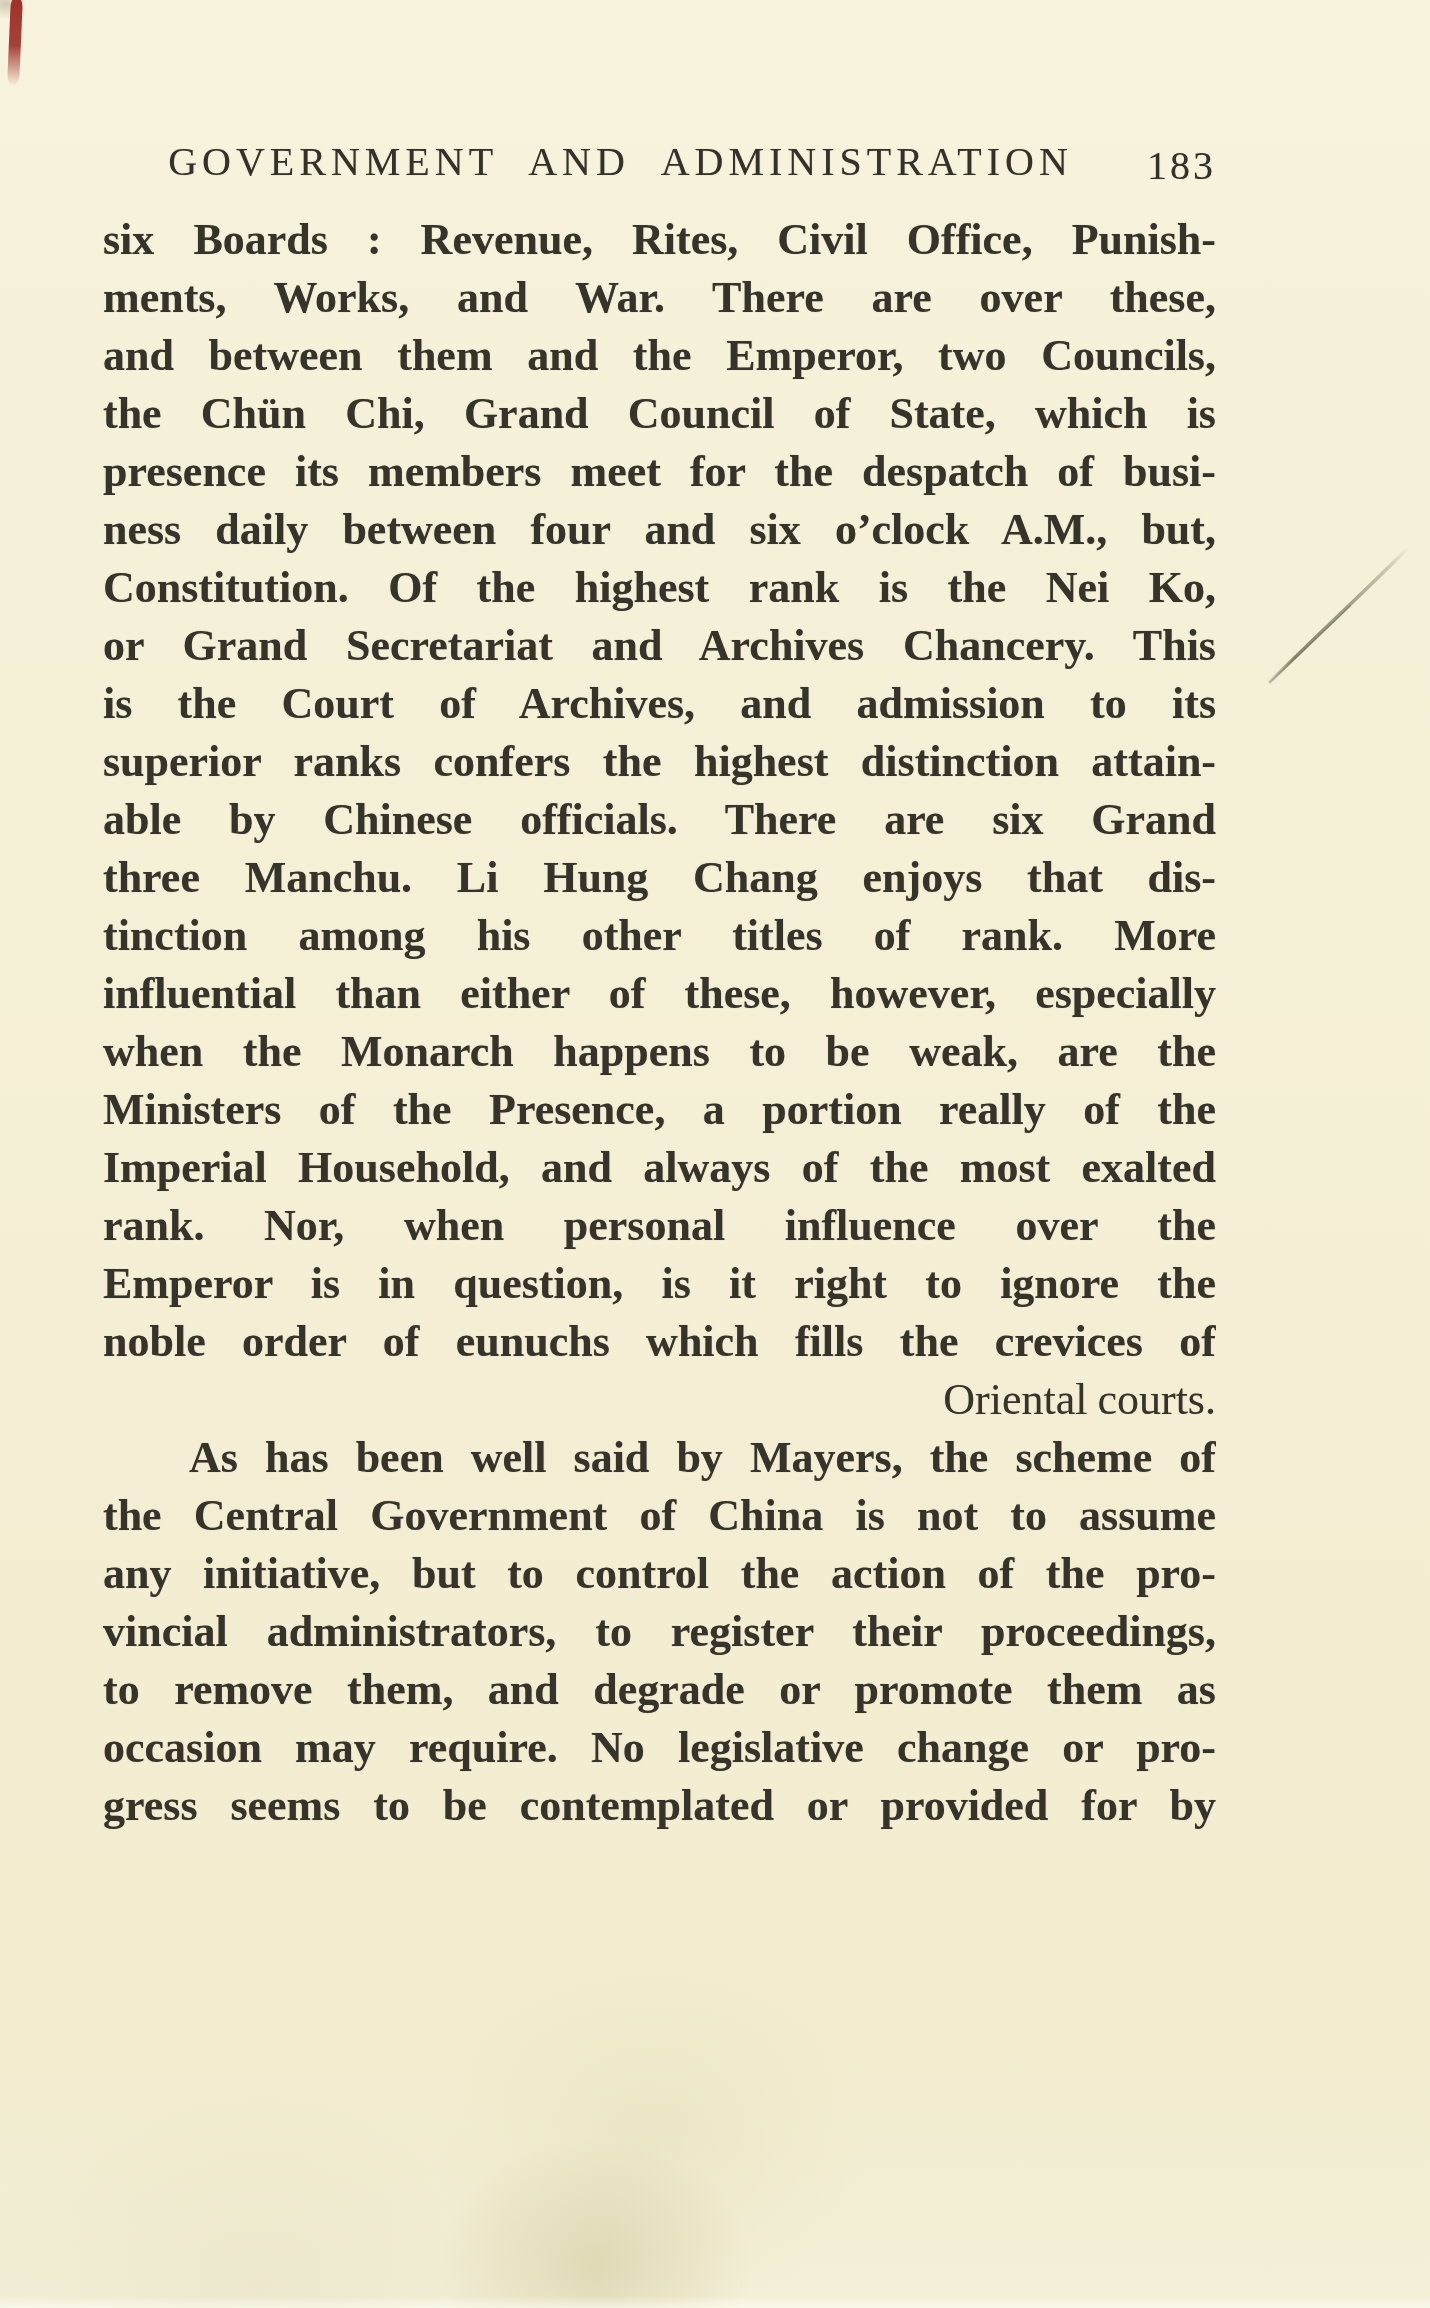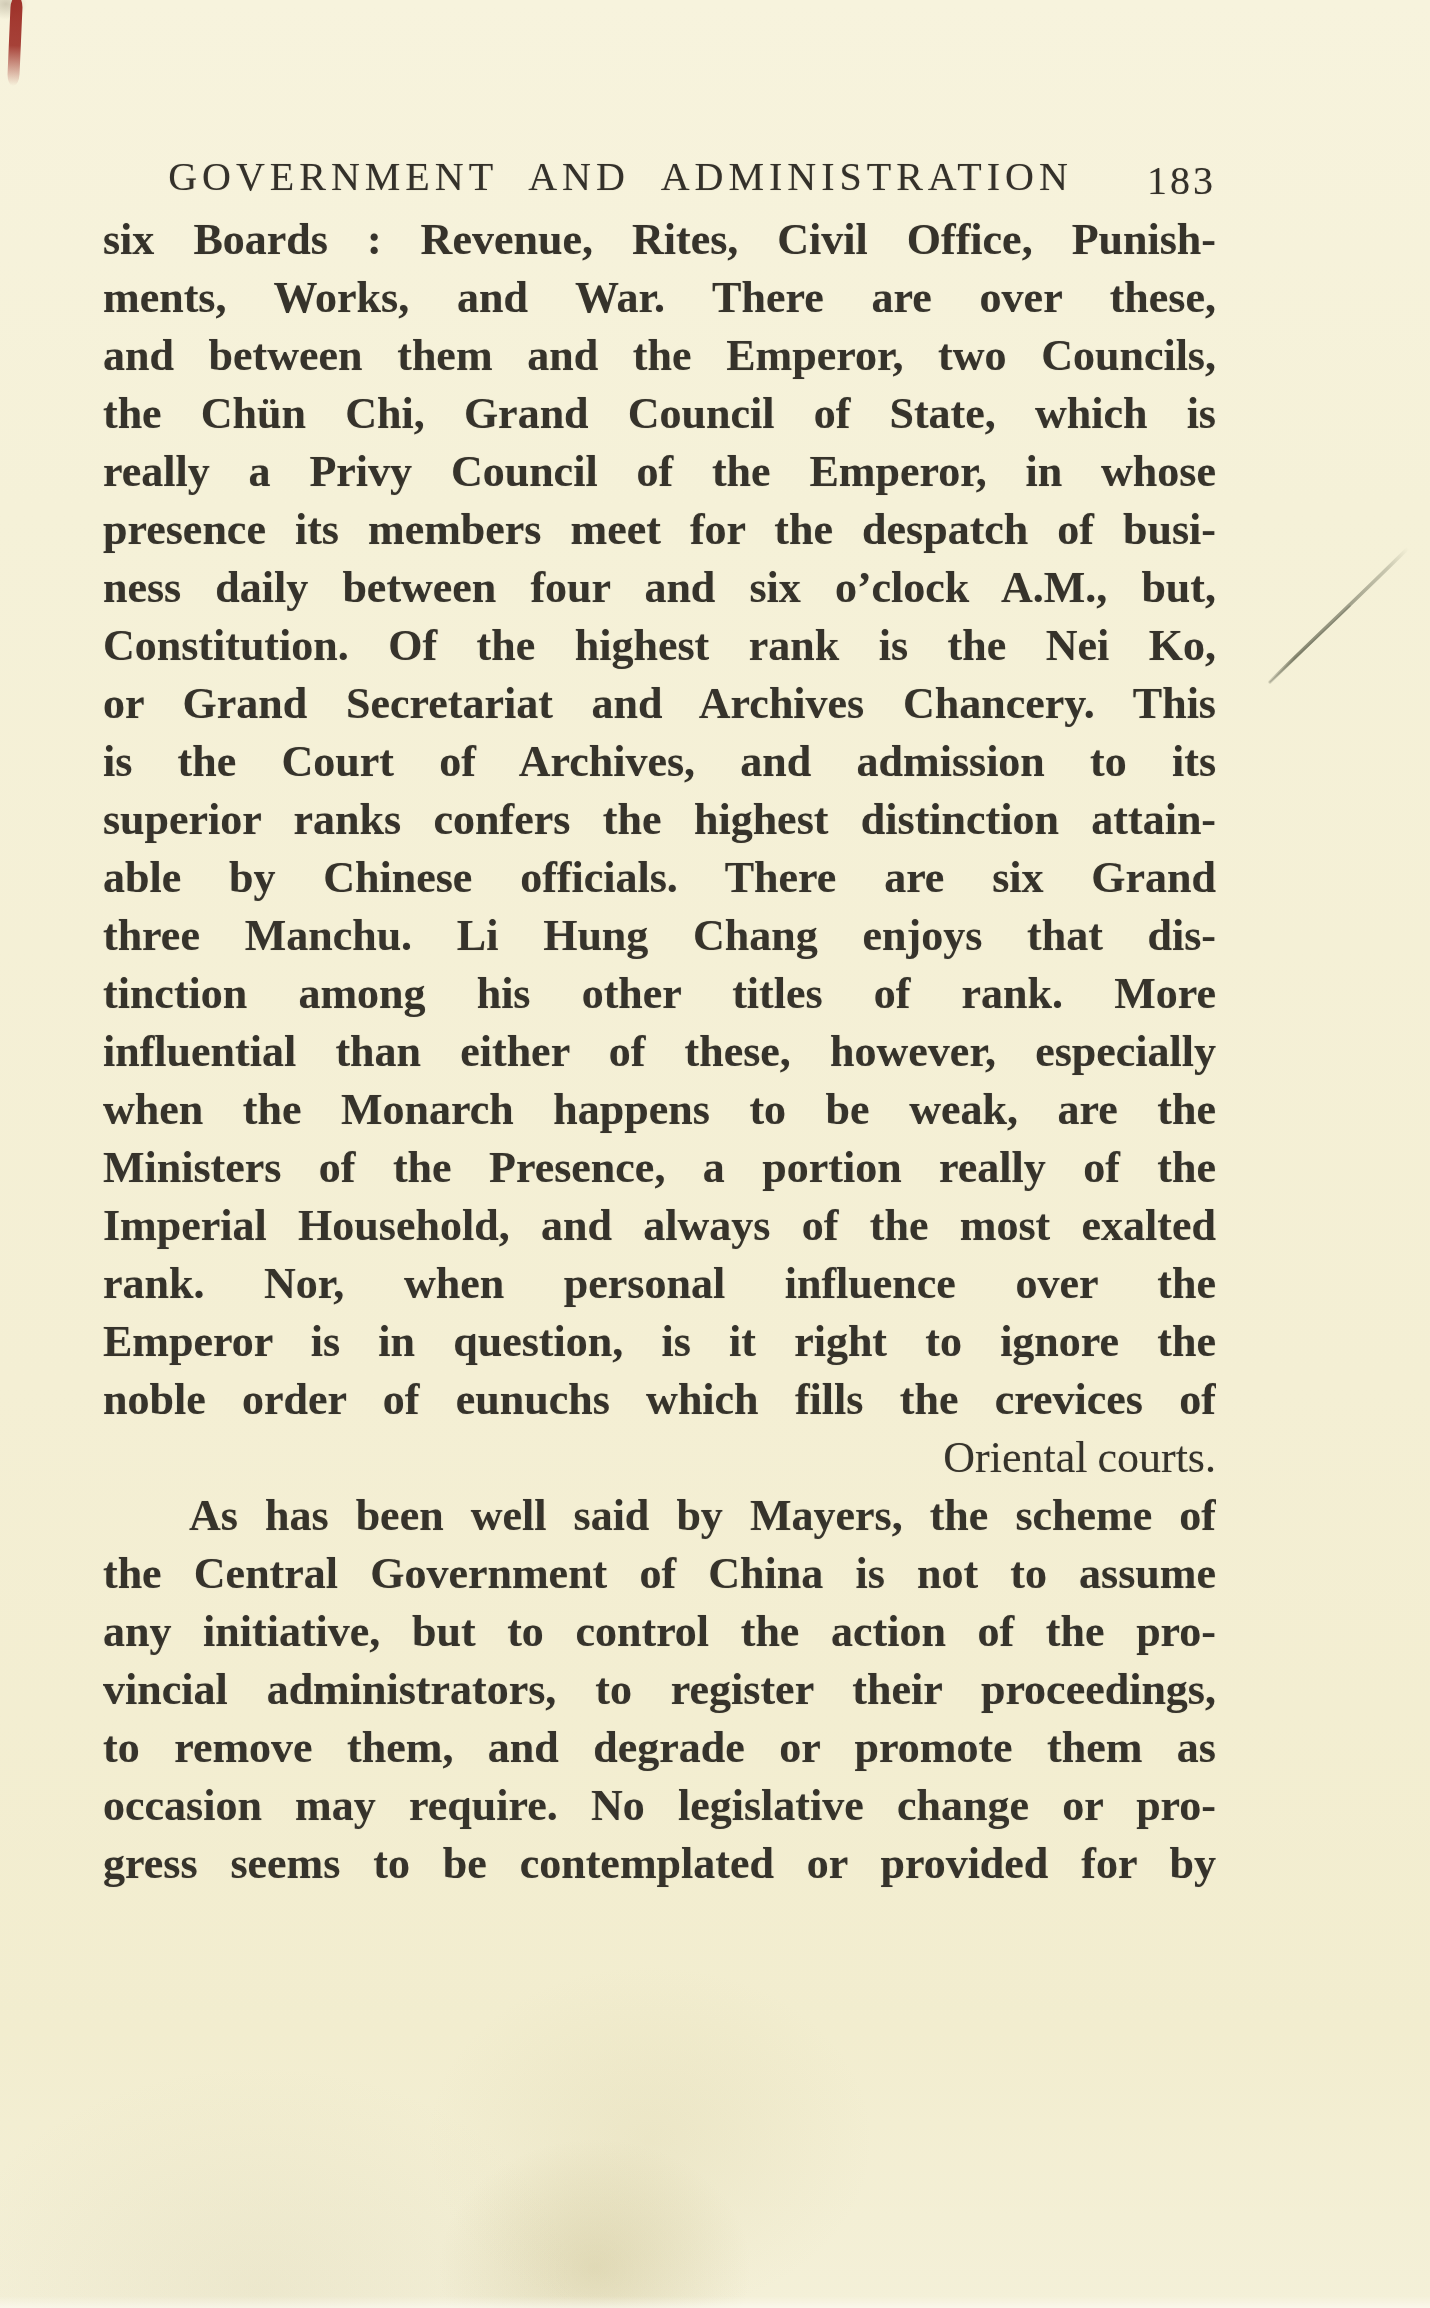--- a/index.html
+++ b/index.html
@@ -21,21 +21,20 @@
   .bottom-edge{
     position:absolute; left:0; bottom:0; width:1430px; height:12px;
     background:linear-gradient(0deg, rgba(255,255,250,0.55), rgba(255,255,250,0));
   }
 
   
   .header{
     position:absolute; left:103px; top:138px; width:1113px; height:50px;
     font-size:40px; line-height:48px; color:#34312a;
     text-shadow:0 0 1px rgba(52,49,42,0.35);
-    margin-top:15px;
   }
   .header .title{
     position:absolute; left:0; right:78px; text-align:center;
     letter-spacing:5px; word-spacing:18px; white-space:nowrap;
   }
   .header .folio{
     position:absolute; right:0; top:4px; letter-spacing:3px;
   }
 
   
@@ -80,21 +79,20 @@
     <div class="title">GOVERNMENT AND ADMINISTRATION</div>
     <div class="folio">183</div>
   </div>
 
   <div class="body-text">
       <div>
         <div class="line j">six Boards : Revenue, Rites, Civil Office, Punish-</div>
         <div class="line j">ments, Works, and War.  There are over these,</div>
         <div class="line j">and between them and the Emperor, two Councils,</div>
         <div class="line j">the Chün Chi, Grand Council of State, which is</div>
-        <div class="line j">really a Privy Council of the Emperor, in whose</div>
         <div class="line j">presence its members meet for the despatch of busi-</div>
         <div class="line j">ness daily between four and six o’clock A.M., but,</div>
         <div class="line j">Constitution.  Of the highest rank is the Nei Ko,</div>
         <div class="line j">or Grand Secretariat and Archives Chancery.  This</div>
         <div class="line j">is the Court of Archives, and admission to its</div>
         <div class="line j">superior ranks confers the highest distinction attain-</div>
         <div class="line j">able by Chinese officials.  There are six Grand</div>
         <div class="line j">three Manchu.  Li Hung Chang enjoys that dis-</div>
         <div class="line j">tinction among his other titles of rank.  More</div>
         <div class="line j">influential than either of these, however, especially</div>

